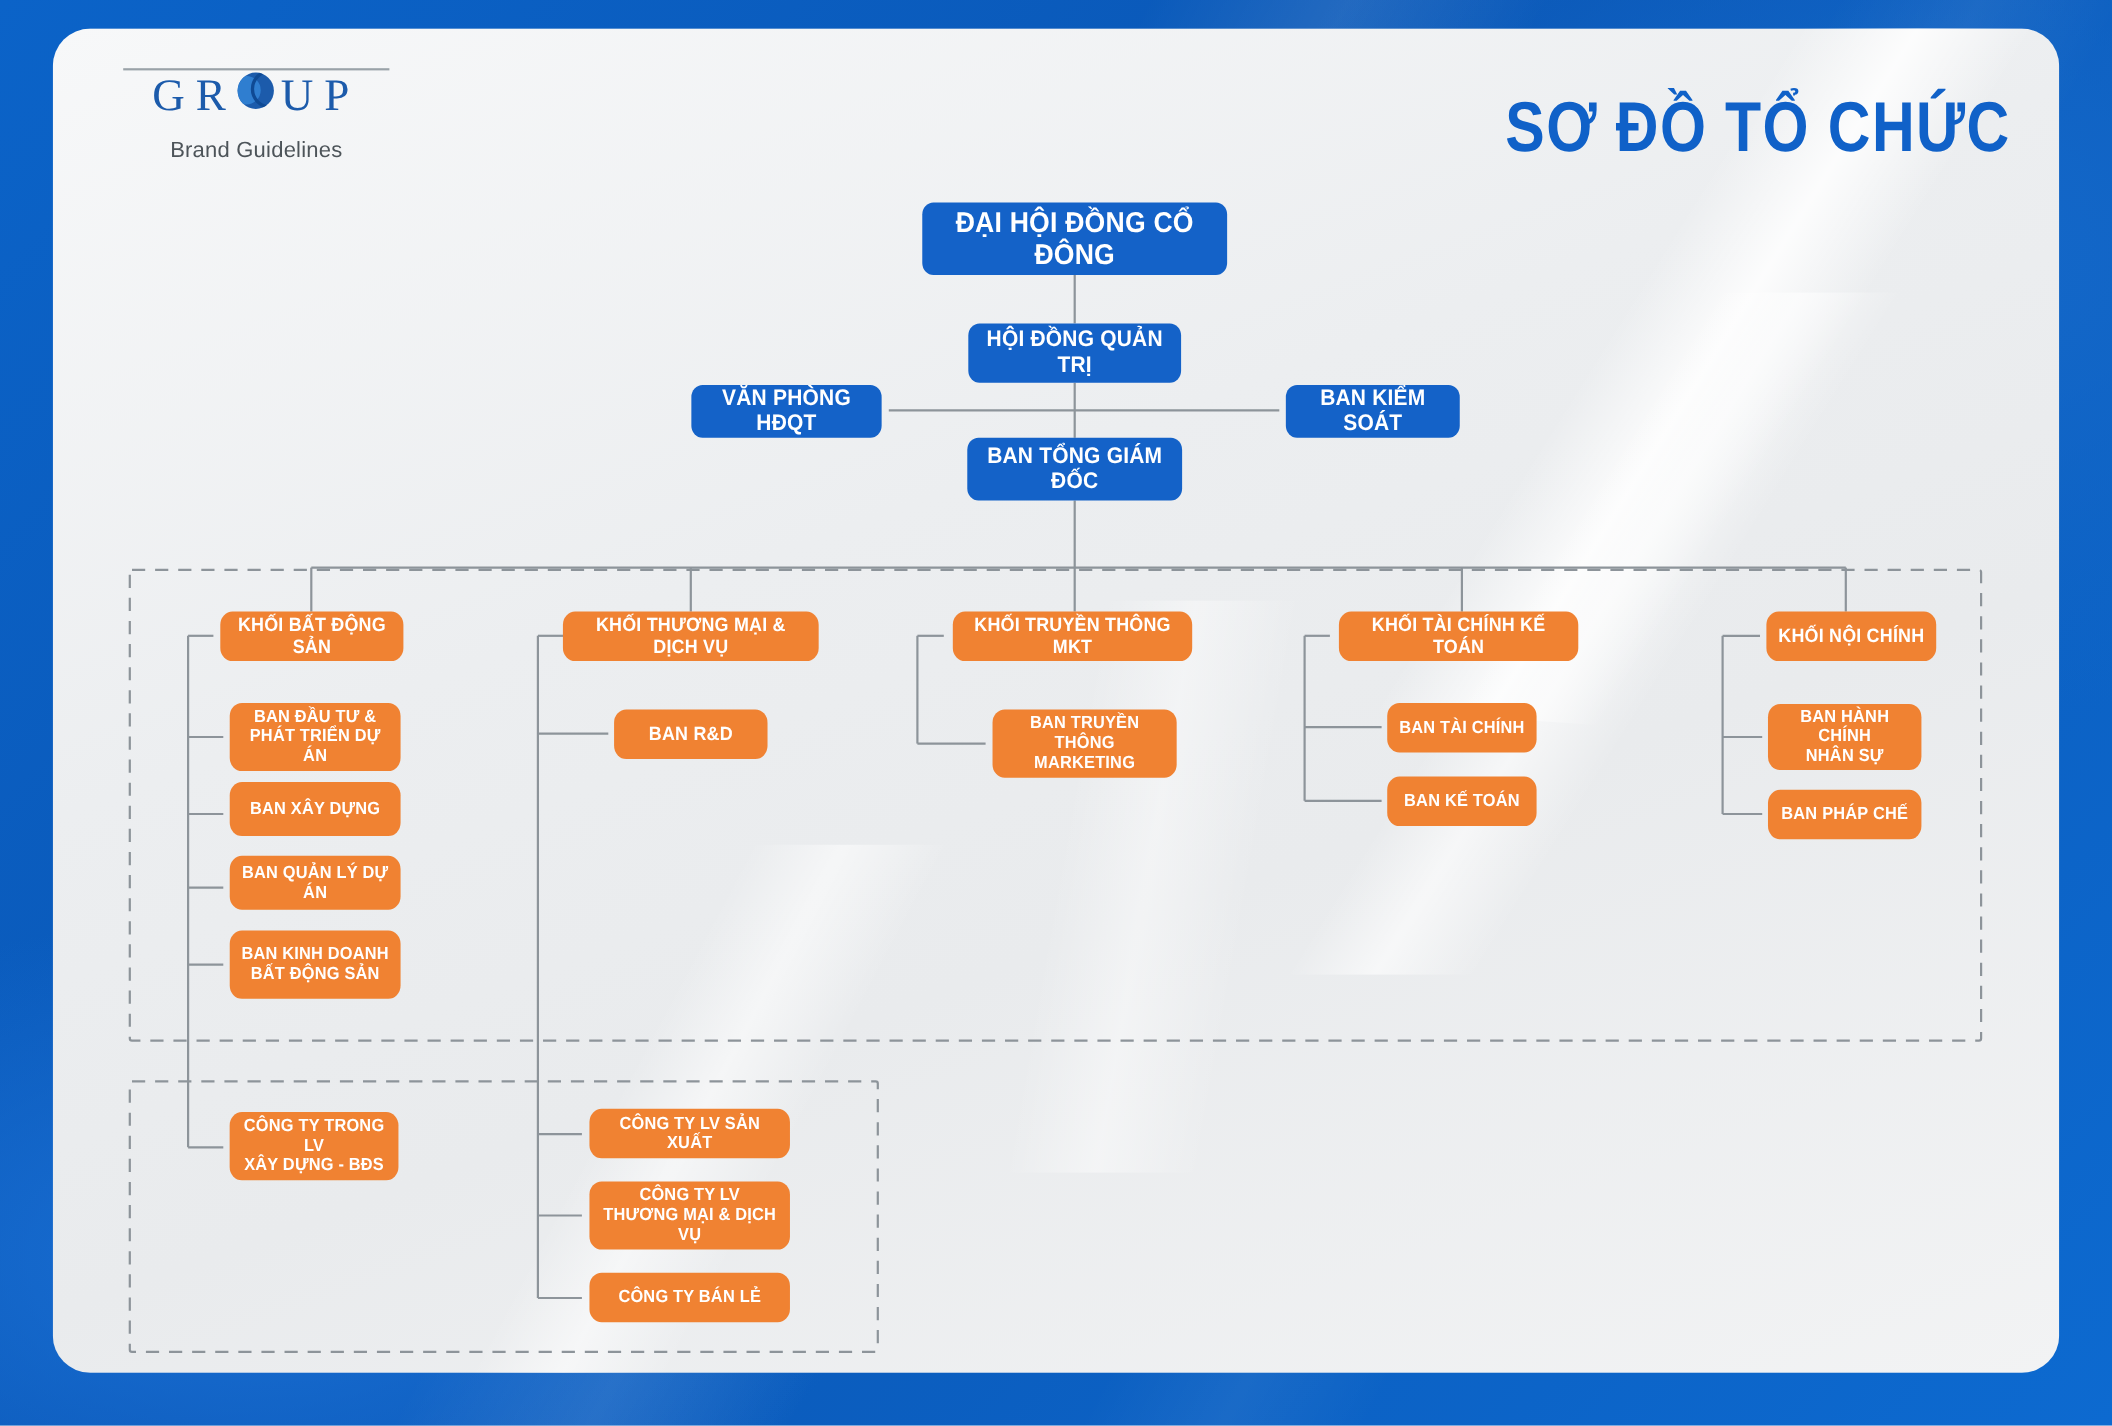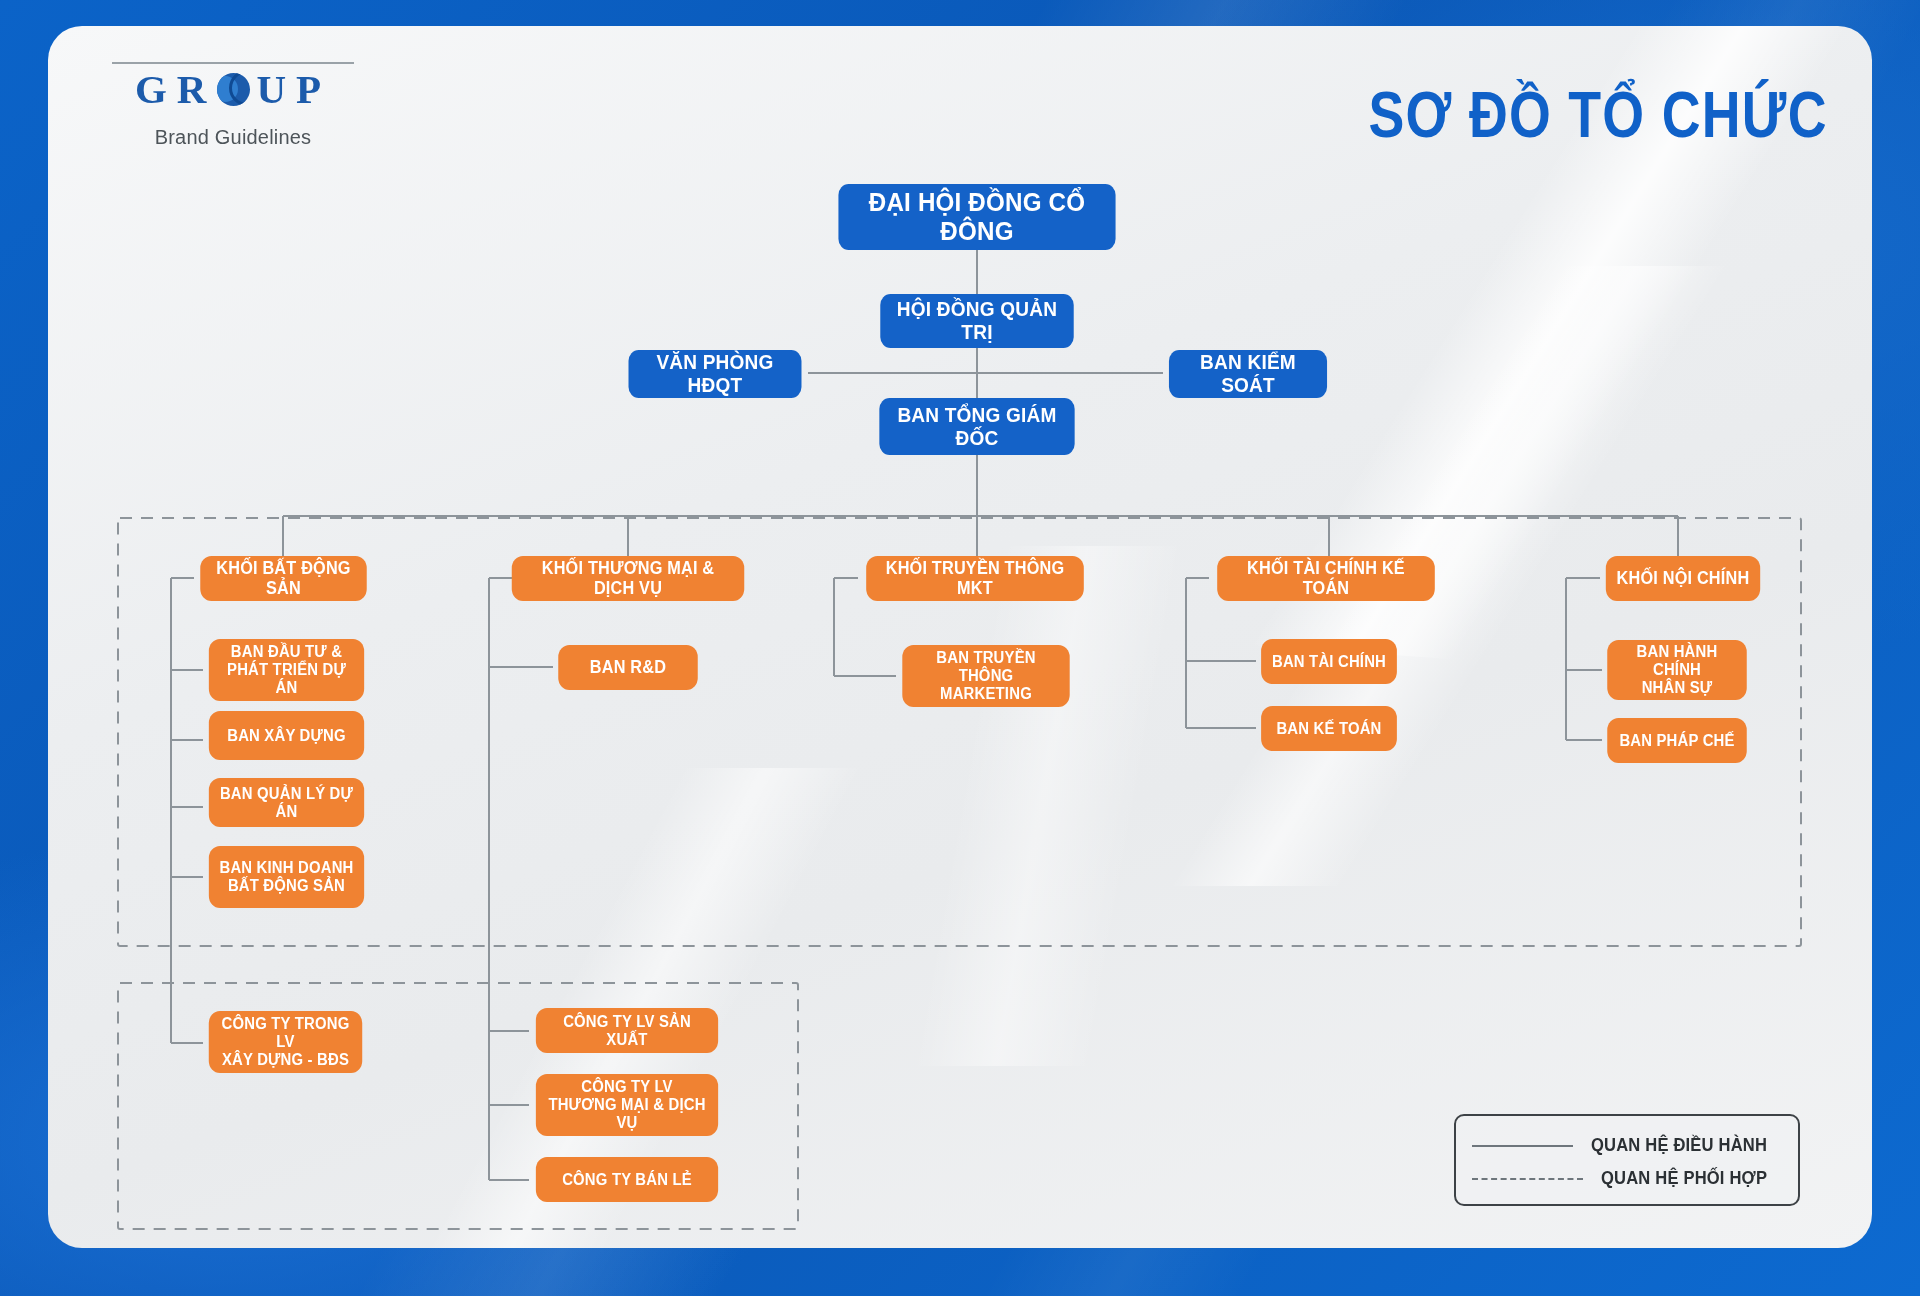--- a/index.html
+++ b/index.html
@@ -89,26 +89,25 @@
     line-height: .96;
     padding-left: 7px;
   }
   #logo .rule {
     height: 2px;
     background: #9aa2a8;
     margin: 4px 4px 2px 4px;
   }
   #logo .grouprow {
     display: flex;
-    align-items: center;
     justify-content: center;
     gap: 0px;
     font-family: "Liberation Serif", "DejaVu Serif", serif;
     font-size: 41px;
-    font-weight: 700;
+    font-weight: 400;
     letter-spacing: 10px;
     color: #1c5bab;
     line-height: 1;
     height: 46px;
   }
   #logo .globe {
     position: relative;
     display: inline-block;
     width: 33px; height: 33px;
     border-radius: 50%;
@@ -344,24 +343,14 @@
 XÂY DỰNG - BĐS</div>
 
     <div class="node orange n-xs" style="left:529px; top:1008px; width:196px; height:45px;">CÔNG TY LV SẢN XUẤT</div>
 
     <div class="node orange n-xs" style="left:529px; top:1074px; width:196px; height:62px; white-space:pre-line;">CÔNG TY LV
 THƯƠNG MẠI &amp; DỊCH VỤ</div>
 
     <div class="node orange n-xs" style="left:529px; top:1157px; width:196px; height:45px;">CÔNG TY BÁN LẺ</div>
   </div>
 
-  <div id="legend">
-    <div class="legrow">
-      <span class="legline solid"></span>
-      <span class="legtext">QUAN HỆ ĐIỀU HÀNH</span>
-    </div>
-    <div class="legrow">
-      <span class="legline dashed"></span>
-      <span class="legtext">QUAN HỆ PHỐI HỢP</span>
-    </div>
-  </div>
 
 </div>
 
 </body></html>

